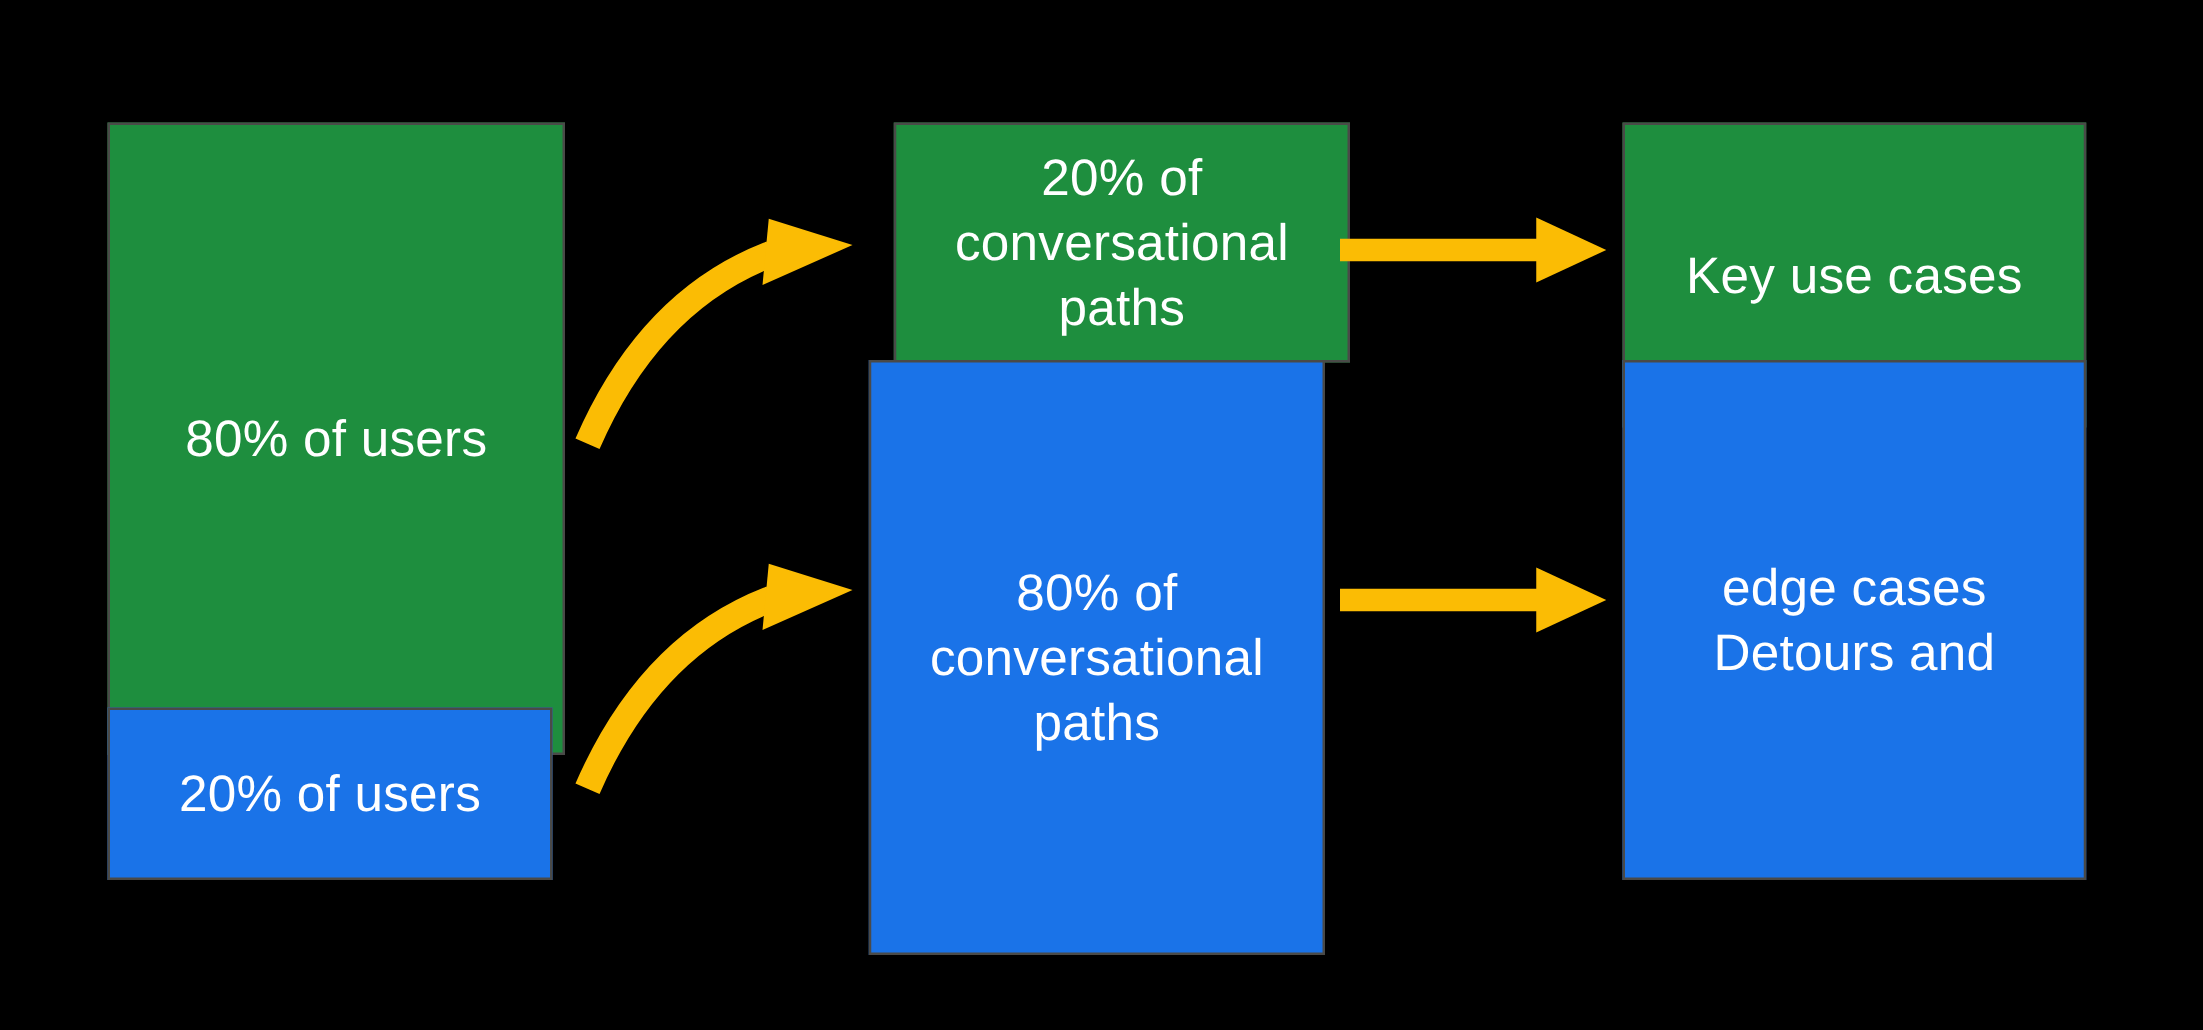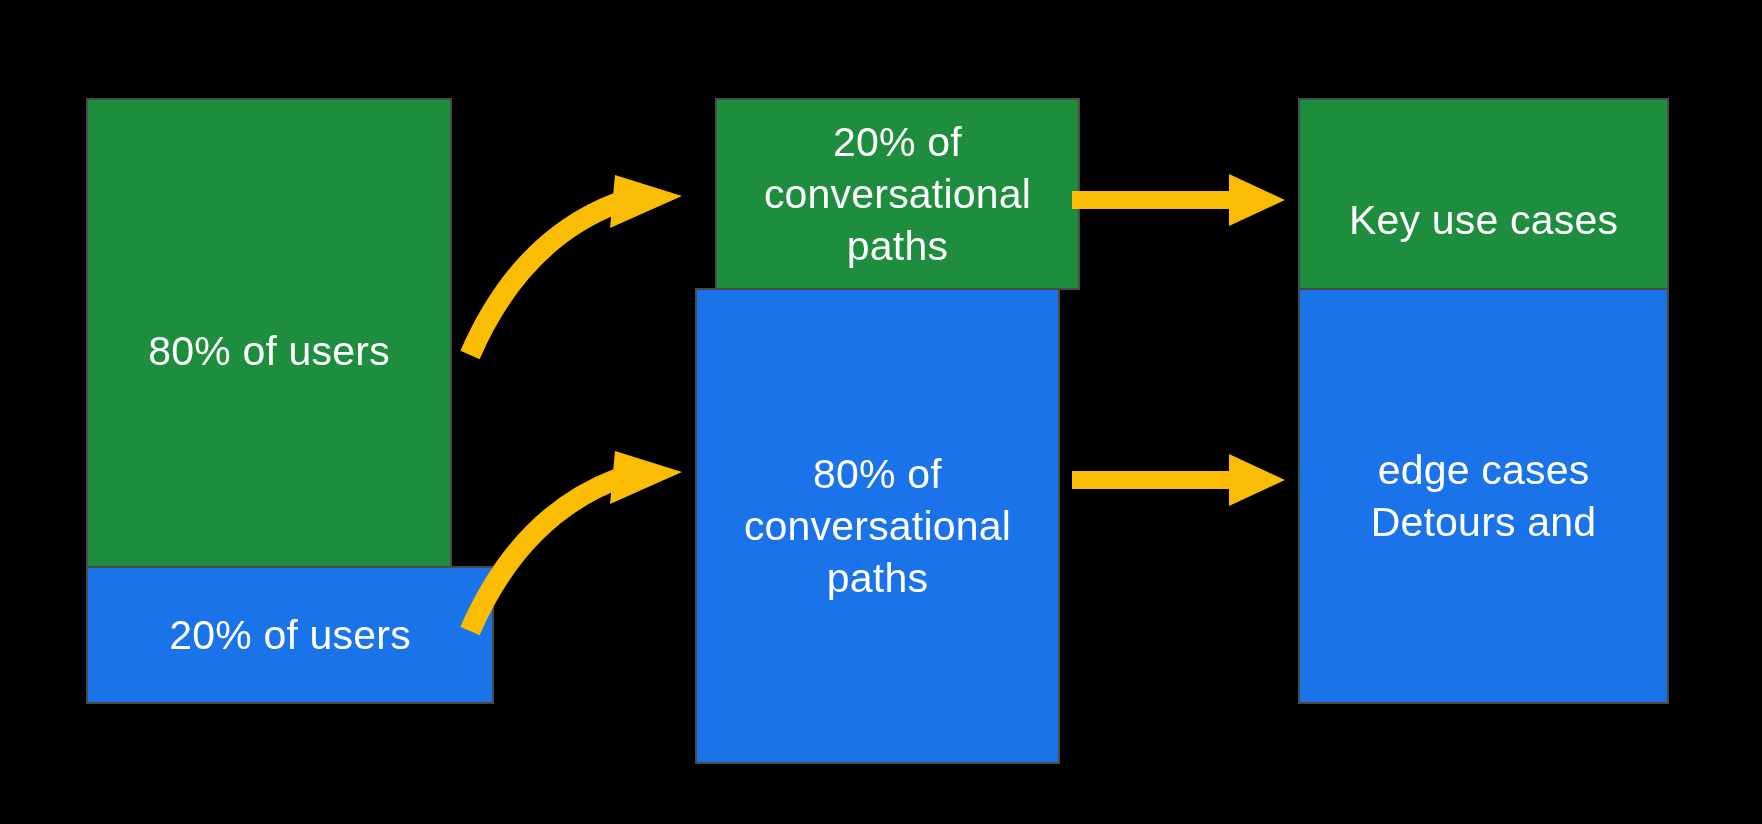--- a/index.html
+++ b/index.html
@@ -29,21 +29,21 @@
   .seg-blue  { background: #1A73E8; }
   .seg-label {
     color: #FFFFFF;
     font-size: 41px;
     line-height: 52px;
     font-weight: 400;
     letter-spacing: 0.2px;
   }
   
   .col1-green { left: 86px;  top: 98px;  width: 366px; height: 506px; }
-  .col1-blue  { left: 86px;  top: 566px; width: 408px; height: 138px; }
+  .col1-blue  { left: 86px;  top: 566px; width: 356px; height: 138px; }
   
   .col2-green { left: 695px; top: 98px;  width: 365px; height: 192px; margin-left: 20px; }
   .col2-blue  { left: 695px; top: 288px; width: 365px; height: 476px; }
   
   .col3-green { left: 1298px; top: 98px;  width: 371px; height: 244px; }
   .col3-blue  { left: 1298px; top: 288px; width: 371px; height: 416px; }
   
   .arrow { position: absolute; }
   .arrow svg { display: block; }
   .arrow-curved-1   { left: 450px; top: 148px; }

